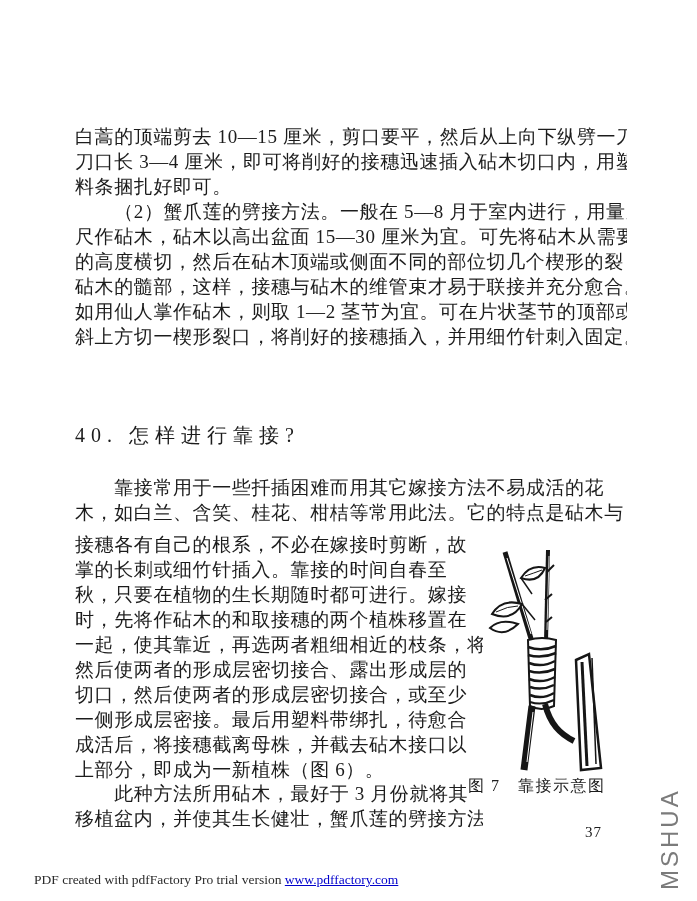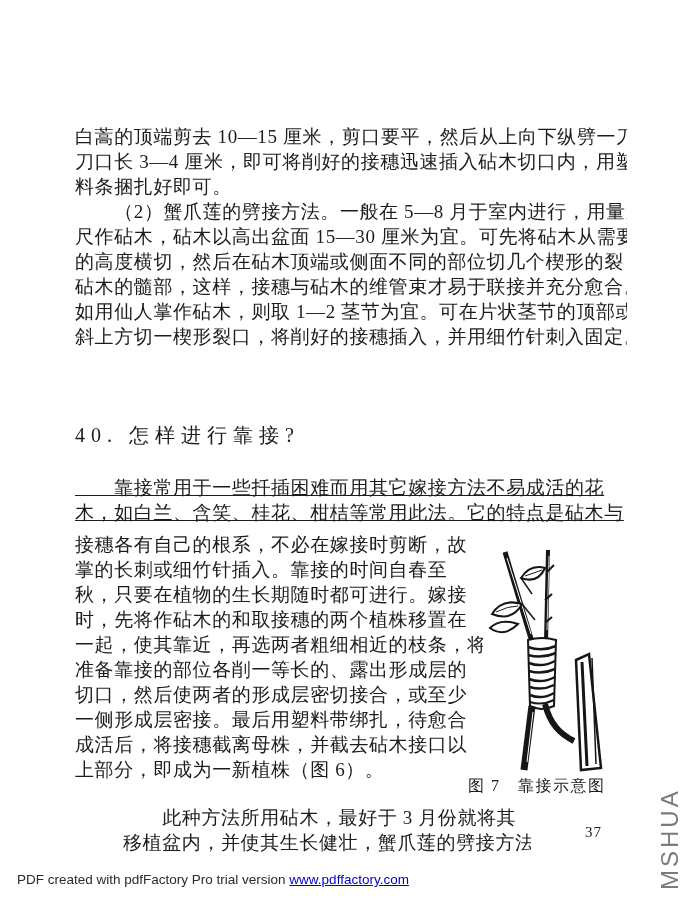--- a/index.html
+++ b/index.html
@@ -7,45 +7,45 @@
     position:relative; width:697px; height:901px; background:#ffffff;
     font-family:"Liberation Serif","DejaVu Serif",serif; color:#1c1c1c;
     overflow:hidden;
   }
   .textblock {
     position:absolute; left:75px; width:552px;
     font-size:19px; letter-spacing:0.6px;
   }
   .textblock .line { height:25px; line-height:25px; white-space:nowrap; overflow:hidden; }
   #block-top    { top:124px; }
-  #block-p3wide { top:475px;text-decoration:underline; }
+  #block-p3wide { top:475px; }
   #block-p3narrow { top:532px; width:408px; }
-  #block-p4     { top:805px; width:408px;margin-left:48px; }
+  #block-p4     { top:781px; width:408px; }
   .heading {
     position:absolute; left:75px; top:423px; width:552px; height:25px;
     line-height:25px; font-size:20px; letter-spacing:6px;
   }
   .figure { position:absolute; left:488px; top:542px; width:120px; height:235px; }
   .figure svg { display:block; width:120px; height:235px; }
   .figcaption {
     position:absolute; left:468px; top:776px; width:170px;
     font-size:16px; letter-spacing:1.5px; white-space:nowrap;
   }
   .pagenum {
     position:absolute; left:585px; top:824px; font-size:15px; letter-spacing:1px;
   }
   .watermark {
     position:absolute; left:656px; top:890px; width:112px; height:28px;
     line-height:28px; transform:rotate(-90deg); transform-origin:0 0;
     font-family:"Liberation Sans","DejaVu Sans",sans-serif;
     font-size:24px; letter-spacing:3px; color:#7b7b7b; white-space:nowrap;
   }
   .footer {
-    position:absolute; left:17px; top:872px; width:660px;
-    font-family:Liberation Sans, sans-serif;
+    position:absolute; left:34px; top:872px; width:660px;
+    font-family:Liberation Serif, serif;
     font-size:13.5px; color:#2a2a2a; white-space:nowrap;
   }
   .footer a { color:#0000cc; text-decoration:underline; }
 </style>
 </head>
 <body>
 
 <div class="page">
 
   <div class="textblock" id="block-top">
@@ -70,21 +70,21 @@
       <div class="line">　　靠接常用于一些扦插困难而用其它嫁接方法不易成活的花</div>
       <div class="line">木，如白兰、含笑、桂花、柑桔等常用此法。它的特点是砧木与</div>
     </div>
 
   <div class="textblock" id="block-p3narrow">
       <div class="line">接穗各有自己的根系，不必在嫁接时剪断，故</div>
       <div class="line">掌的长刺或细竹针插入。靠接的时间自春至</div>
       <div class="line">秋，只要在植物的生长期随时都可进行。嫁接</div>
       <div class="line">时，先将作砧木的和取接穗的两个植株移置在</div>
       <div class="line">一起，使其靠近，再选两者粗细相近的枝条，将</div>
-      <div class="line">准备靠接的部位各削一等长的、露出形成层的</div>
+      <div class="line">然后使两者的形成层密切接合、露出形成层的</div>
       <div class="line">切口，然后使两者的形成层密切接合，或至少</div>
       <div class="line">一侧形成层密接。最后用塑料带绑扎，待愈合</div>
       <div class="line">成活后，将接穗截离母株，并截去砧木接口以</div>
       <div class="line">上部分，即成为一新植株（图 6）。</div>
     </div>
 
   <div class="textblock" id="block-p4">
       <div class="line">　　此种方法所用砧木，最好于 3 月份就将其</div>
       <div class="line">移植盆内，并使其生长健壮，蟹爪莲的劈接方法</div>
     </div>

